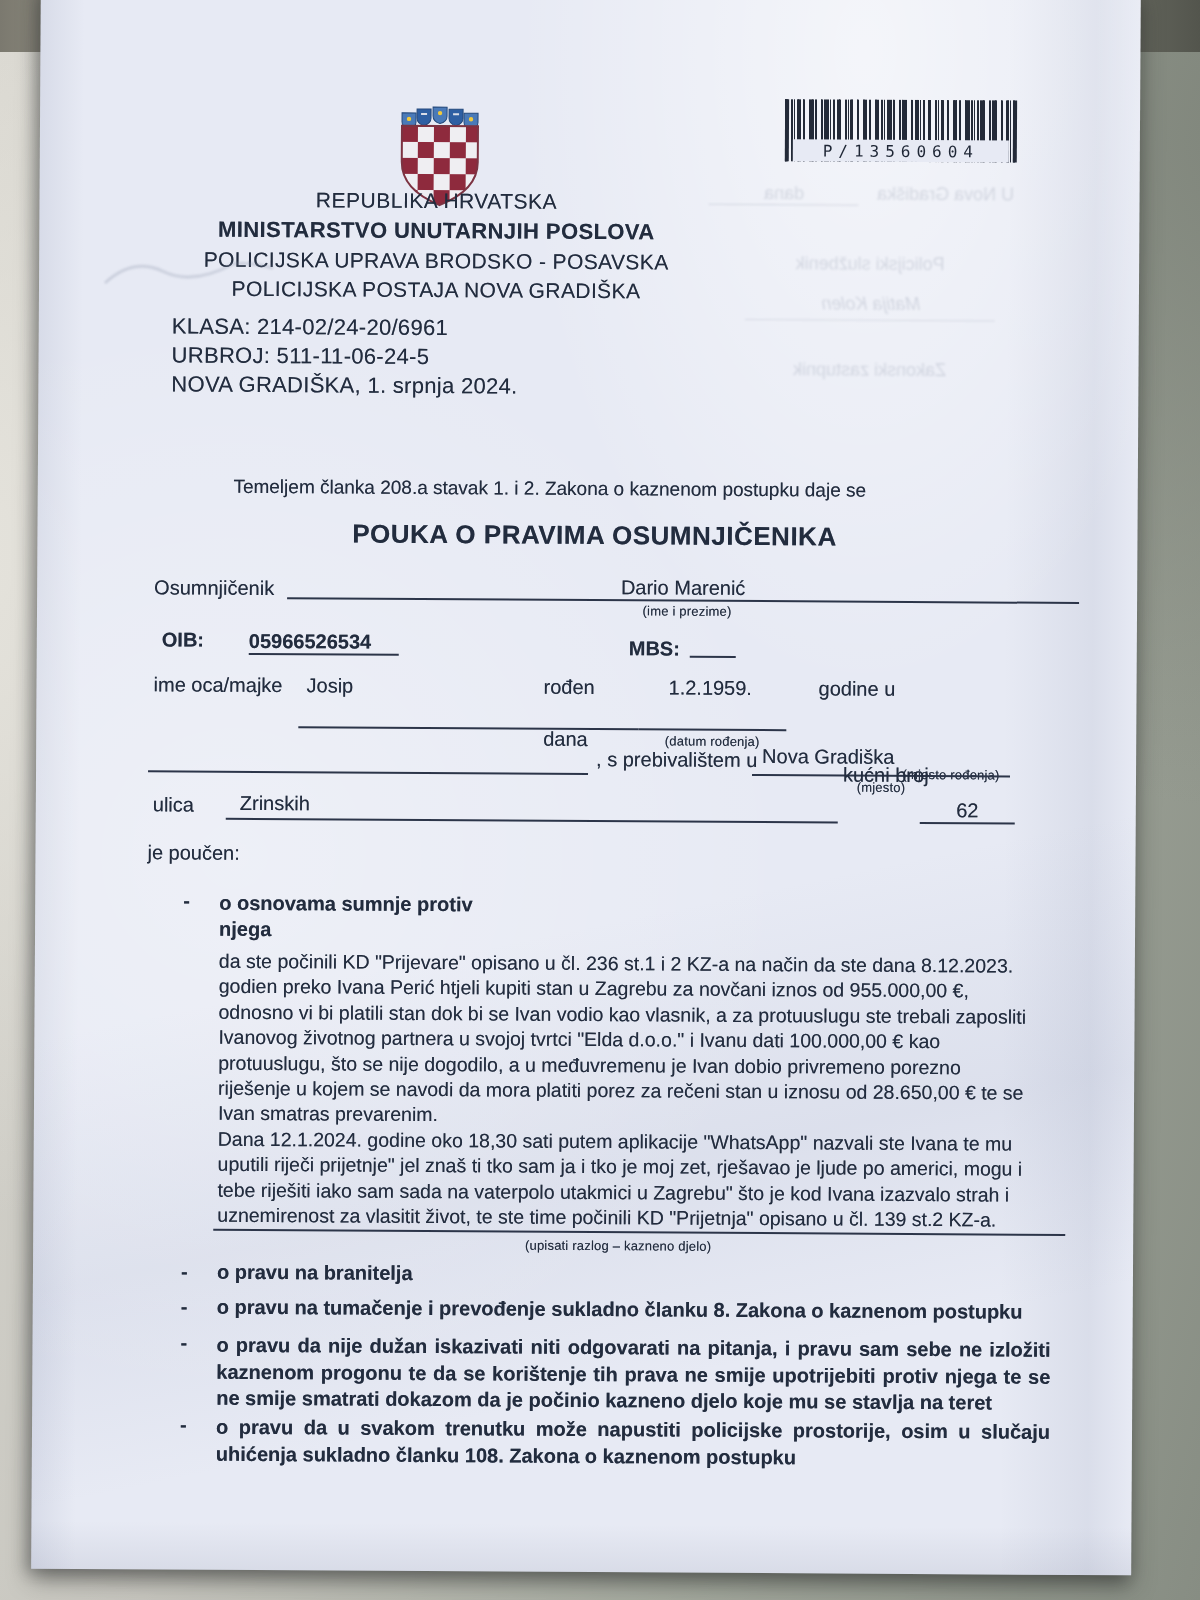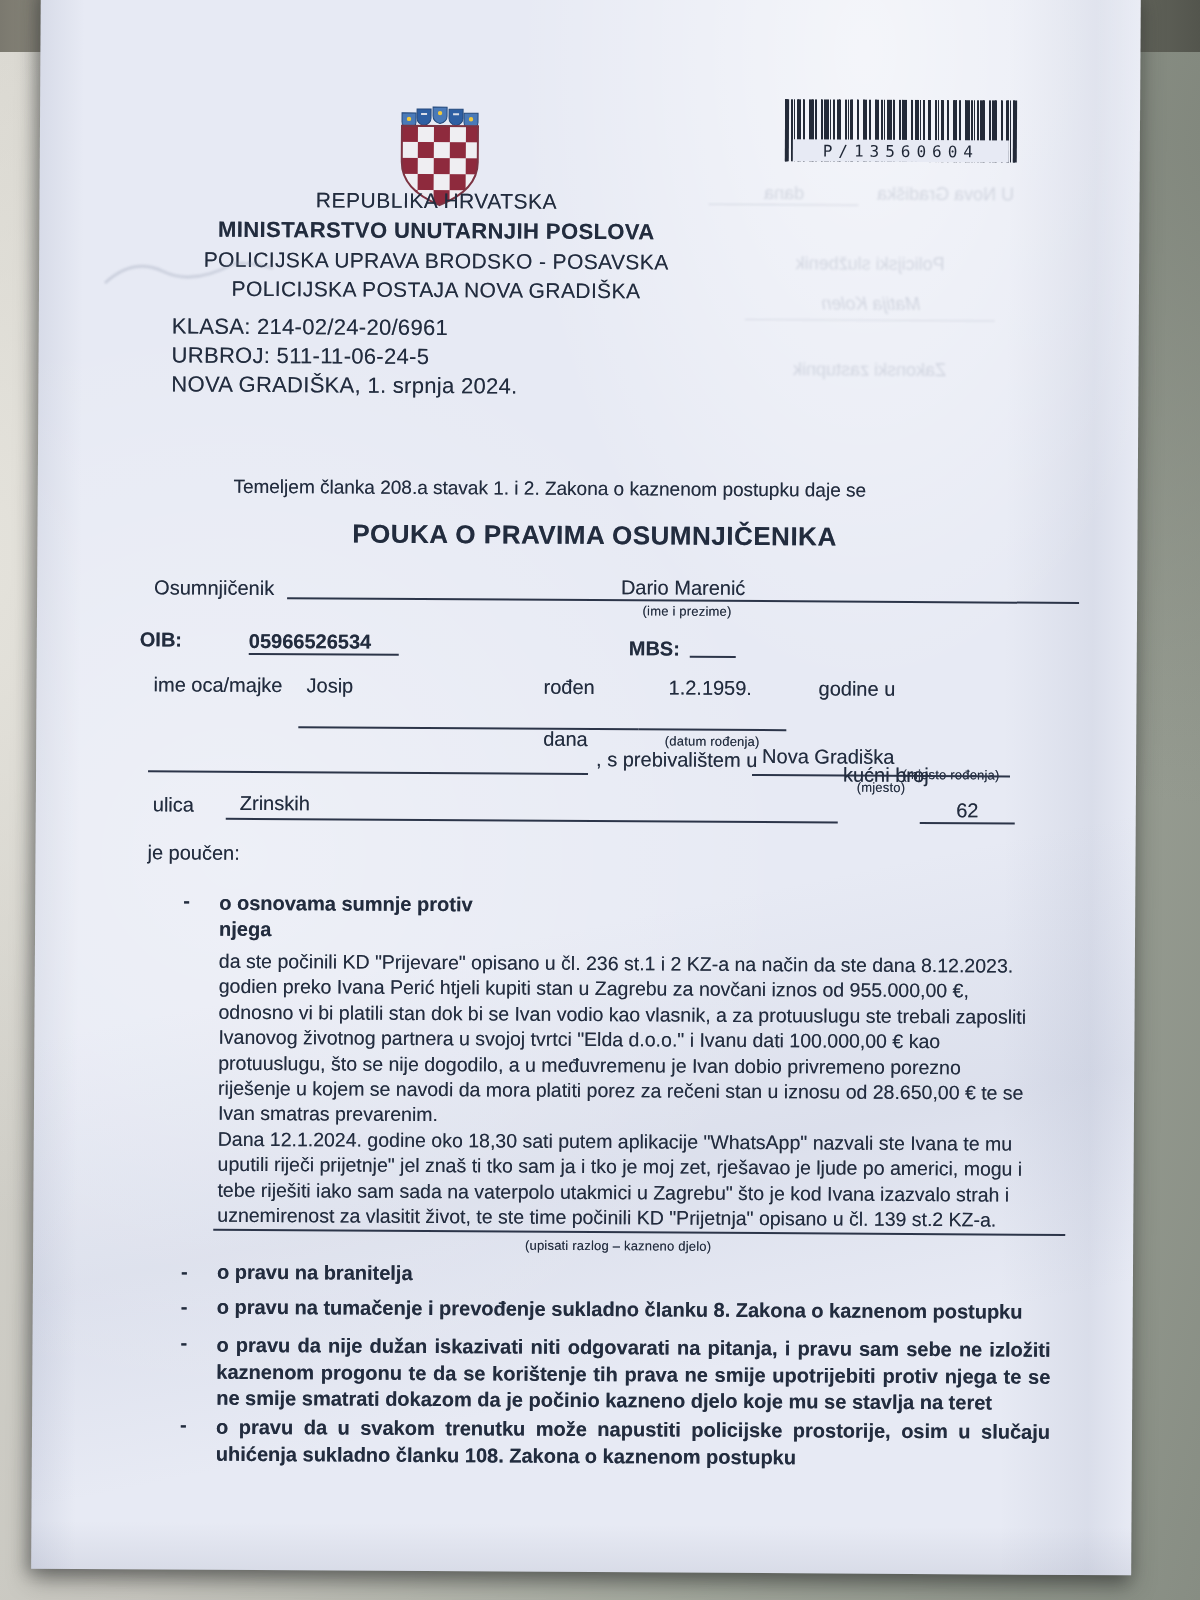--- a/index.html
+++ b/index.html
@@ -54,21 +54,21 @@
     font-family:"DejaVu Sans Mono","Liberation Mono",monospace;font-size:16px;letter-spacing:6px;color:#1e2635;}
   
   .ref{left:133px;top:328px;font-size:22px;line-height:29px;letter-spacing:.3px;}
   .intro{left:142px;top:492px;width:740px;font-size:19px;text-align:center;}
   .title{left:187px;top:534px;width:740px;font-size:26px;font-weight:bold;text-align:center;letter-spacing:.5px;}
   
   .fz{font-size:20px;}
   .susp-label{left:117px;top:593px;}
   .susp-line{left:250px;top:577px;width:792px;height:36px;}
   .susp-hint{left:560px;top:617px;width:180px;}
-  .oib-label{left:103px;top:645px;text-align:center;}
+  .oib-label{left:125px;top:645px;text-align:center;}
   .oib-value{left:212px;top:643px;width:150px;height:26px;text-align:center;}
   .mbs-label{left:592px;top:645px;margin-top:6px;}
   .mbs-line{left:653px;top:649px;width:46px;height:20px;}
   .par-label{left:117px;top:690px;}
   .par-line{left:262px;top:690px;width:340px;height:52px;}
   .par-line span{position:absolute;left:8px;top:0;}
   .born1{left:507px;top:690px;}
   .born2{left:507px;top:742px;}
   .date-line{left:602px;top:690px;width:148px;height:52px;}
   .date-line span{position:absolute;left:30px;top:0;}

